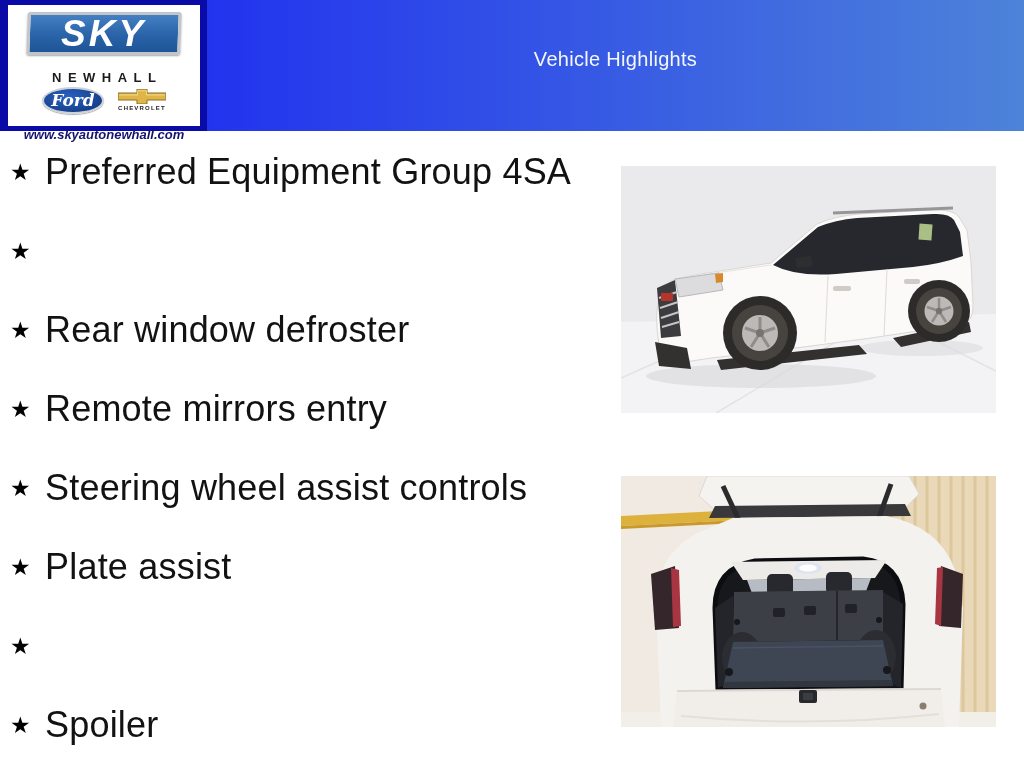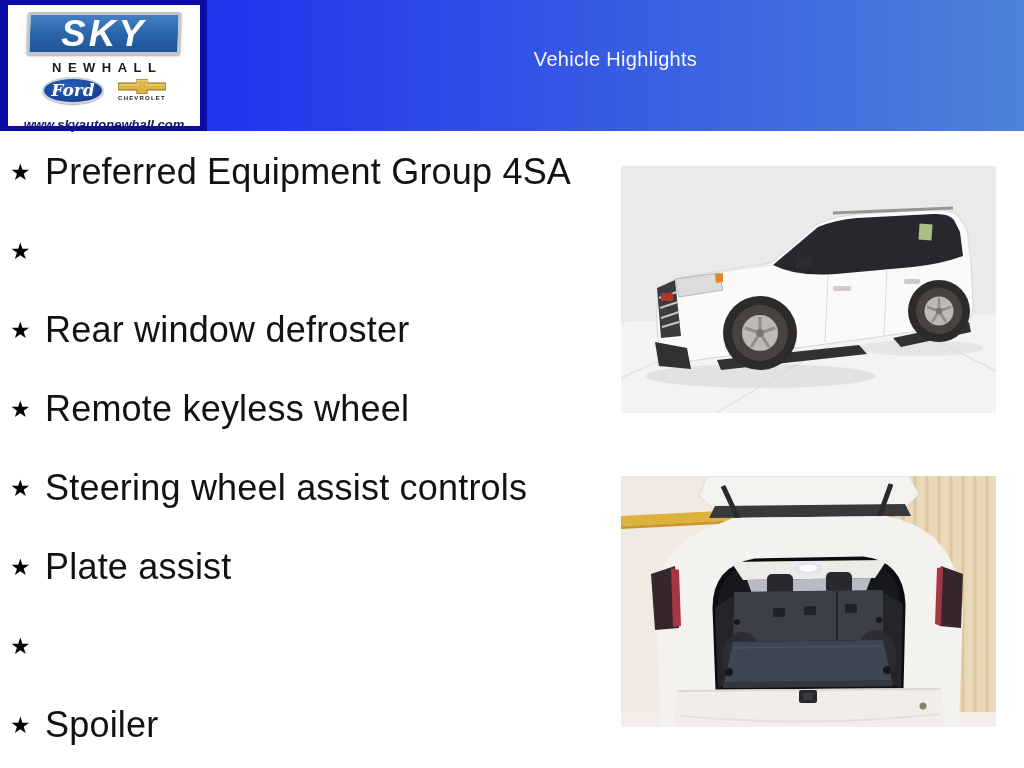--- a/index.html
+++ b/index.html
@@ -33,21 +33,21 @@
     border:3px solid #c2c5c9;border-radius:3px;
     display:flex;align-items:center;justify-content:center;
     transform:skewX(-2deg);
     box-shadow:0 1px 2px rgba(0,0,0,0.35);
   }
   .sky-badge span{
     color:#ffffff;font-size:37px;font-weight:bold;font-style:italic;
     letter-spacing:3px;line-height:1;transform:skewX(2deg);
   }
   .newhall{
-    margin-top:5px;color:#1b1b1b;font-size:13px;font-weight:600;
+    margin-top:15px;color:#1b1b1b;font-size:13px;font-weight:600;
     letter-spacing:6.5px;text-indent:6.5px;
   }
   .brands-row{
     margin-top:2px;display:flex;align-items:center;gap:14px;height:26px;
   }
   .ford-oval{
     width:58px;height:23px;border-radius:50%;
     background:radial-gradient(ellipse at 40% 35%, #2a62c0 0%, #16418f 70%, #0e2f6e 100%);
     border:2px solid #ccd2d9;display:flex;align-items:center;justify-content:center;
     box-shadow:0 1px 1px rgba(0,0,0,0.3);
@@ -118,21 +118,21 @@
   </li>
   <li>
     <span class="star">★</span>
   </li>
   <li>
     <span class="star">★</span>
     <span class="item-label">Rear window defroster</span>
   </li>
   <li>
     <span class="star">★</span>
-    <span class="item-label">Remote keyless wheel</span>
+    <span class="item-label">Remote mirrors entry</span>
   </li>
   <li>
     <span class="star">★</span>
     <span class="item-label">Steering wheel assist controls</span>
   </li>
   <li>
     <span class="star">★</span>
     <span class="item-label">Plate assist</span>
   </li>
   <li>

